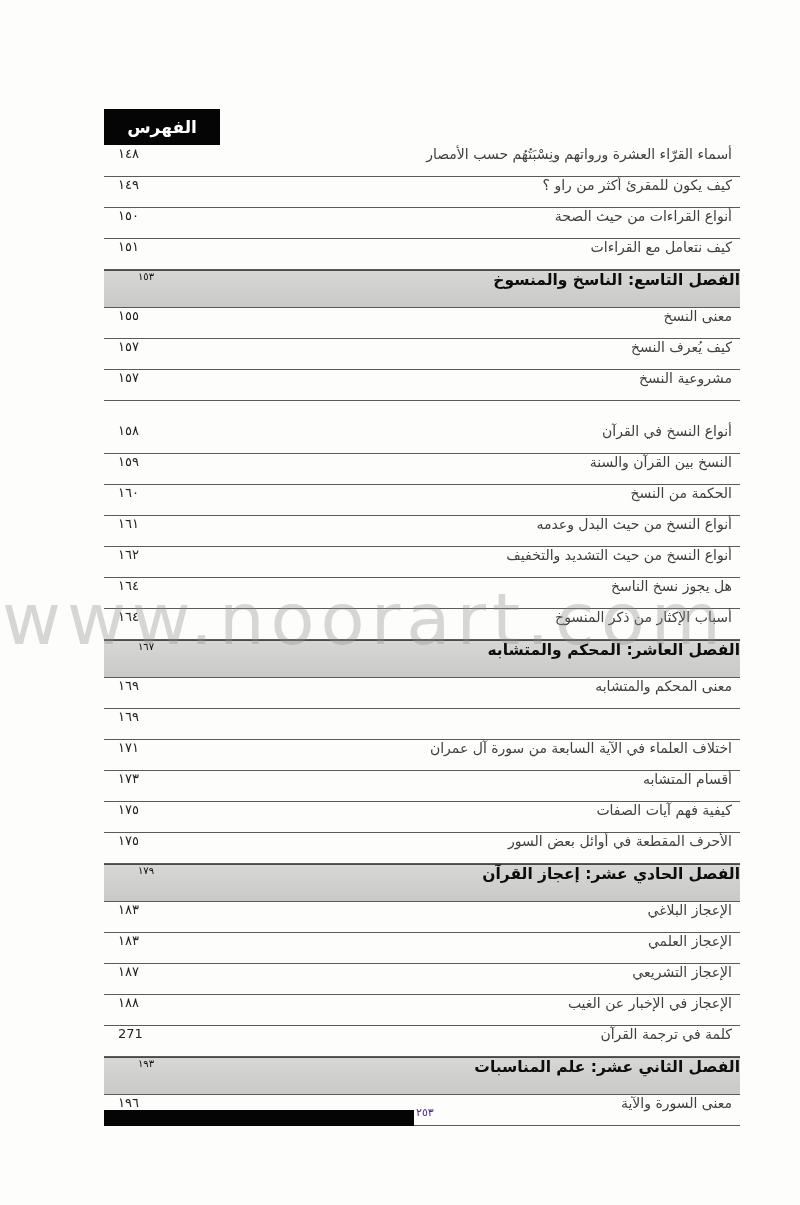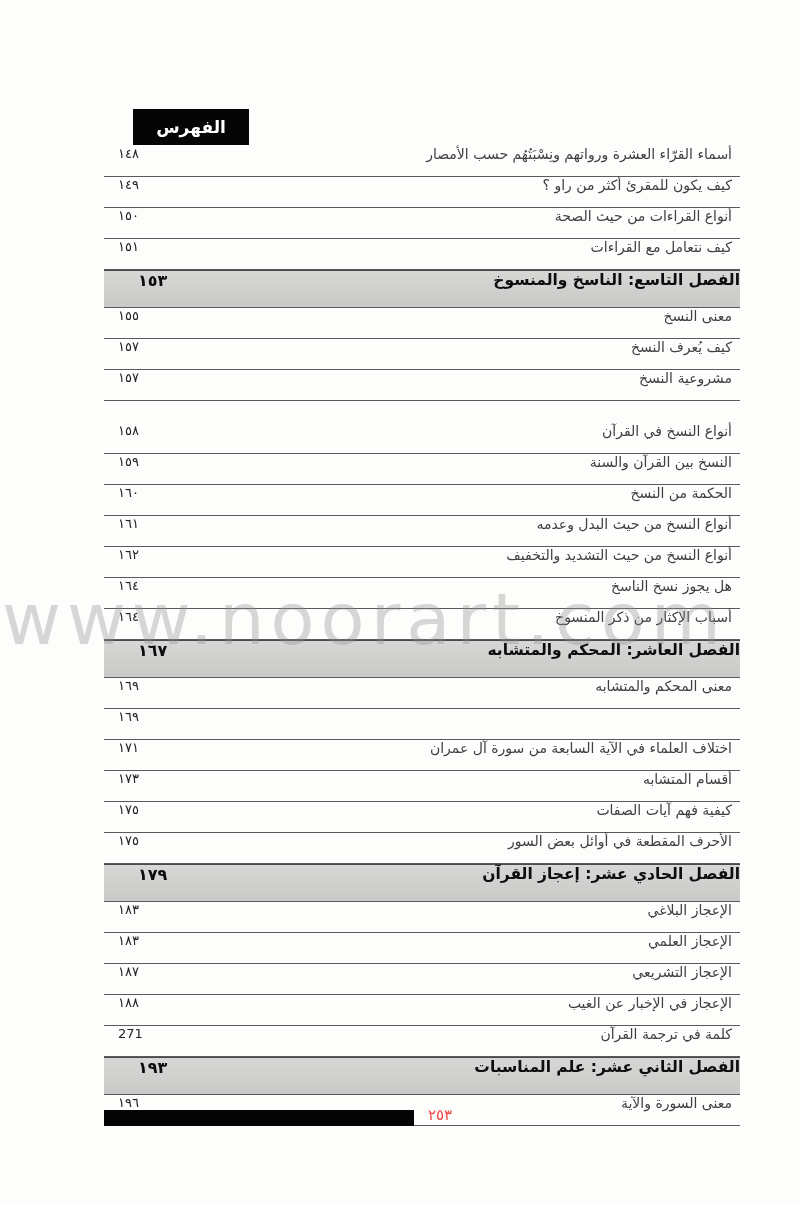--- a/index.html
+++ b/index.html
@@ -28,21 +28,20 @@
       width: 116px;
       height: 36px;
       background: #050505;
       color: #ffffff;
       font-weight: bold;
       font-size: 17px;
       display: flex;
       align-items: center;
       justify-content: center;
       direction: rtl;
-      margin-left: 29px;
     }
     .toc {
       position: absolute;
       left: 104px;
       top: 146px;
       width: 636px;
     }
     .row {
       height: 31px;
       border-bottom: 1.5px solid #5a5a5a;
@@ -72,44 +71,43 @@
       height: 38px;
       border-top: 1.5px solid #4a4a4a;
     }
     .row.chapter .title {
       font-weight: bold;
       font-size: 15.5px;
       color: #0d0d0d;
       padding-right: 0;
     }
     .row.chapter .page-num {
-      font-weight: bold;
-      font-size: 16px;
+      font-weight: normal;
+      font-size: 10px;
       color: #0d0d0d;
       padding-left: 34px;
     }
     .gap {
       height: 22px;
     }
     .footer {
       position: absolute;
       left: 104px;
       top: 1110px;
       width: 310px;
       height: 16px;
       background: #050505;
     }
     .footer-page {
       position: absolute;
       left: 416px;
       top: 1106px;
-      font-size: 15px;
-      color: #ef4444;
-      direction: rtl;
-      margin-left: 12px;
+      font-size: 11px;
+      color: #4c1d95;
+      direction: rtl;
     }
     .watermark {
       position: absolute;
       left: 2px;
       top: 577px;
       font-family: "DejaVu Sans", sans-serif;
       font-size: 72px;
       letter-spacing: 6px;
       color: rgba(140,140,140,0.35);
       white-space: nowrap;

